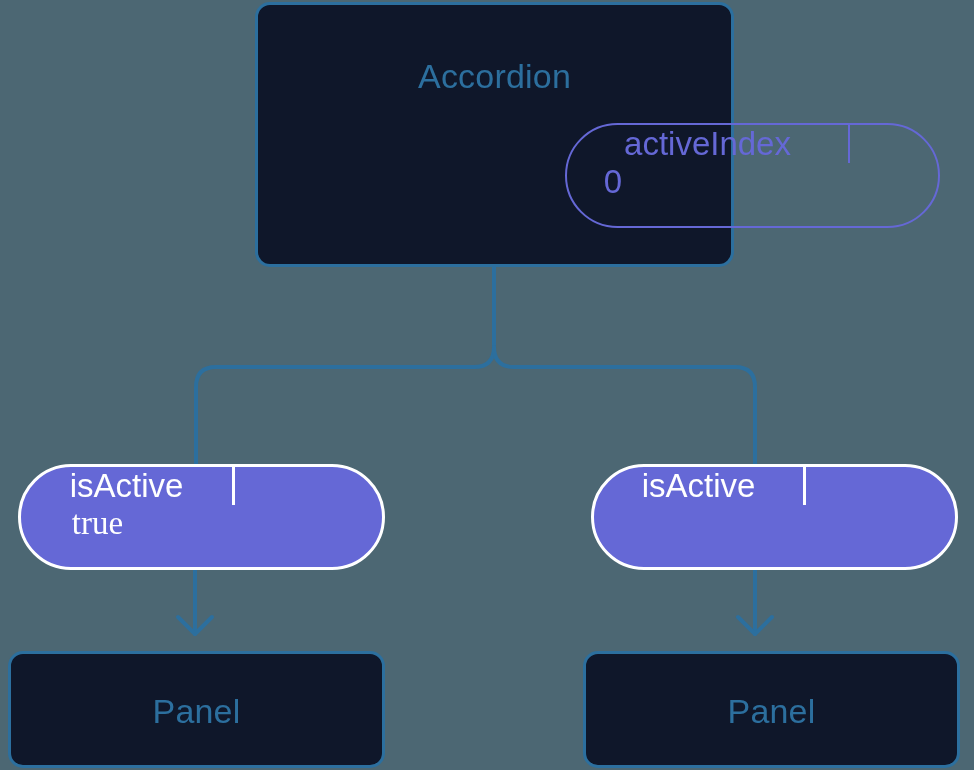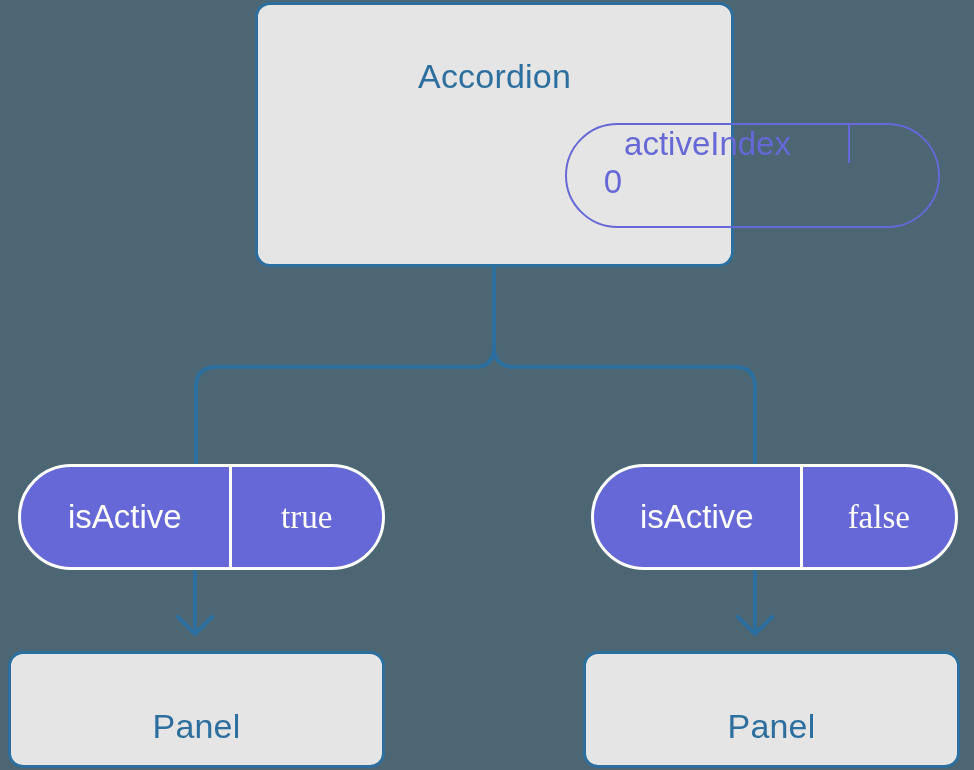--- a/index.html
+++ b/index.html
@@ -25,21 +25,21 @@
     left: 0;
     top: 0;
     width: 974px;
     height: 770px;
     pointer-events: none;
   }
 
   
   .card {
     position: absolute;
-    background: #e5e5e5;
+    background: #0f172a;
     border: 3px solid #2c6f9e;
     border-radius: 15px;
     box-sizing: border-box;
   }
   #accordion-card {
     left: 255px;
     top: 2px;
     width: 479px;
     height: 265px;
   }
@@ -85,20 +85,21 @@
     border-right: 2px solid #6568d6;
   }
   .pill-outline .pill-val {
     color: #6568d6;
   }
 
   
   .pill-filled {
     border: 3px solid #ffffff;
     background: #6568d6;
+    flex-direction: column;
   }
   .pill-filled .pill-key {
     color: #ffffff;
     border-right: 3px solid #ffffff;
   }
   .pill-filled .pill-val {
     color: #ffffff;
     font-family: Liberation Serif, serif;
   }
 
@@ -141,21 +142,20 @@
   }
   #right-panel-card {
     left: 583px;
     top: 651px;
     width: 377px;
     height: 117px;
   }
   #left-panel-card .card-title,
   #right-panel-card .card-title {
     top: 38px;
-    margin-top: 15px;
   }
 </style>
 </head>
 <body>
 
 <div id="diagram">
 
   <svg id="connectors" viewBox="0 0 974 770" width="974" height="770" aria-hidden="true">
     <g fill="none" stroke="#2c6f9e" stroke-width="4" stroke-linecap="round" stroke-linejoin="round">
 
@@ -180,21 +180,20 @@
     </div>
   </div>
 
   <div class="pill pill-filled" id="left-state-pill">
     <div class="pill-key">isActive</div>
     <div class="pill-val">true</div>
   </div>
 
   <div class="pill pill-filled" id="right-state-pill">
     <div class="pill-key">isActive</div>
-    <div class="pill-val">false</div>
   </div>
 
   <div class="card" id="left-panel-card">
     <div class="card-title">Panel</div>
   </div>
 
   <div class="card" id="right-panel-card">
     <div class="card-title">Panel</div>
   </div>
 

